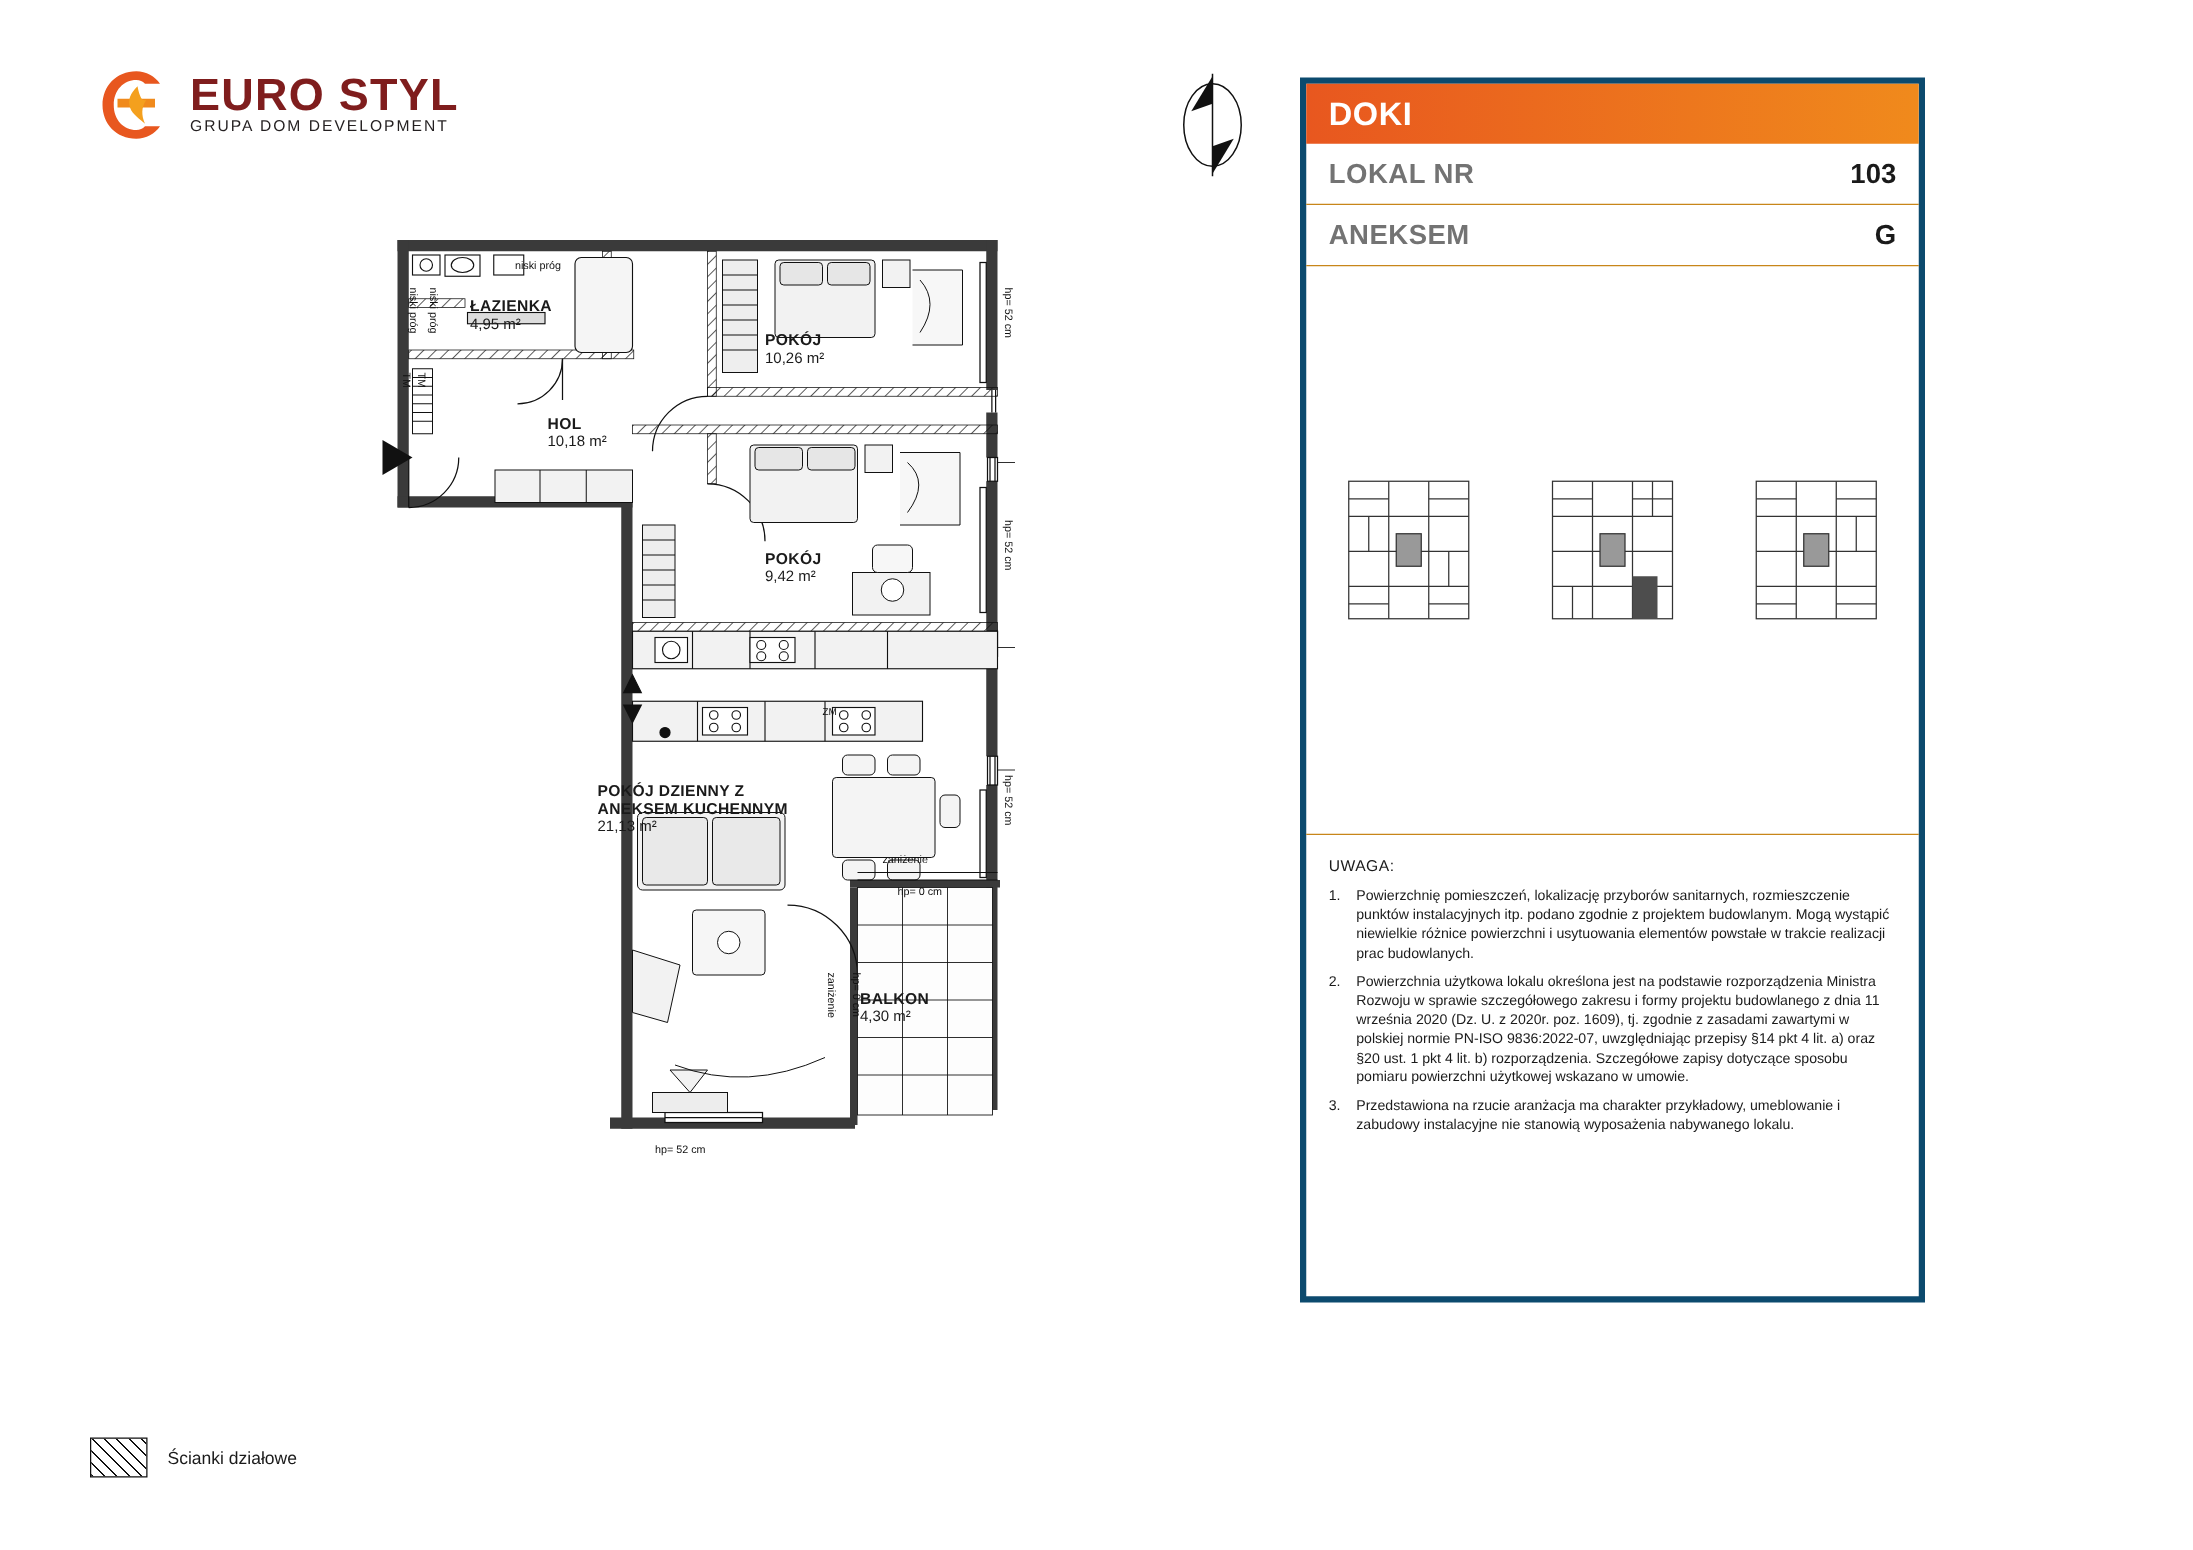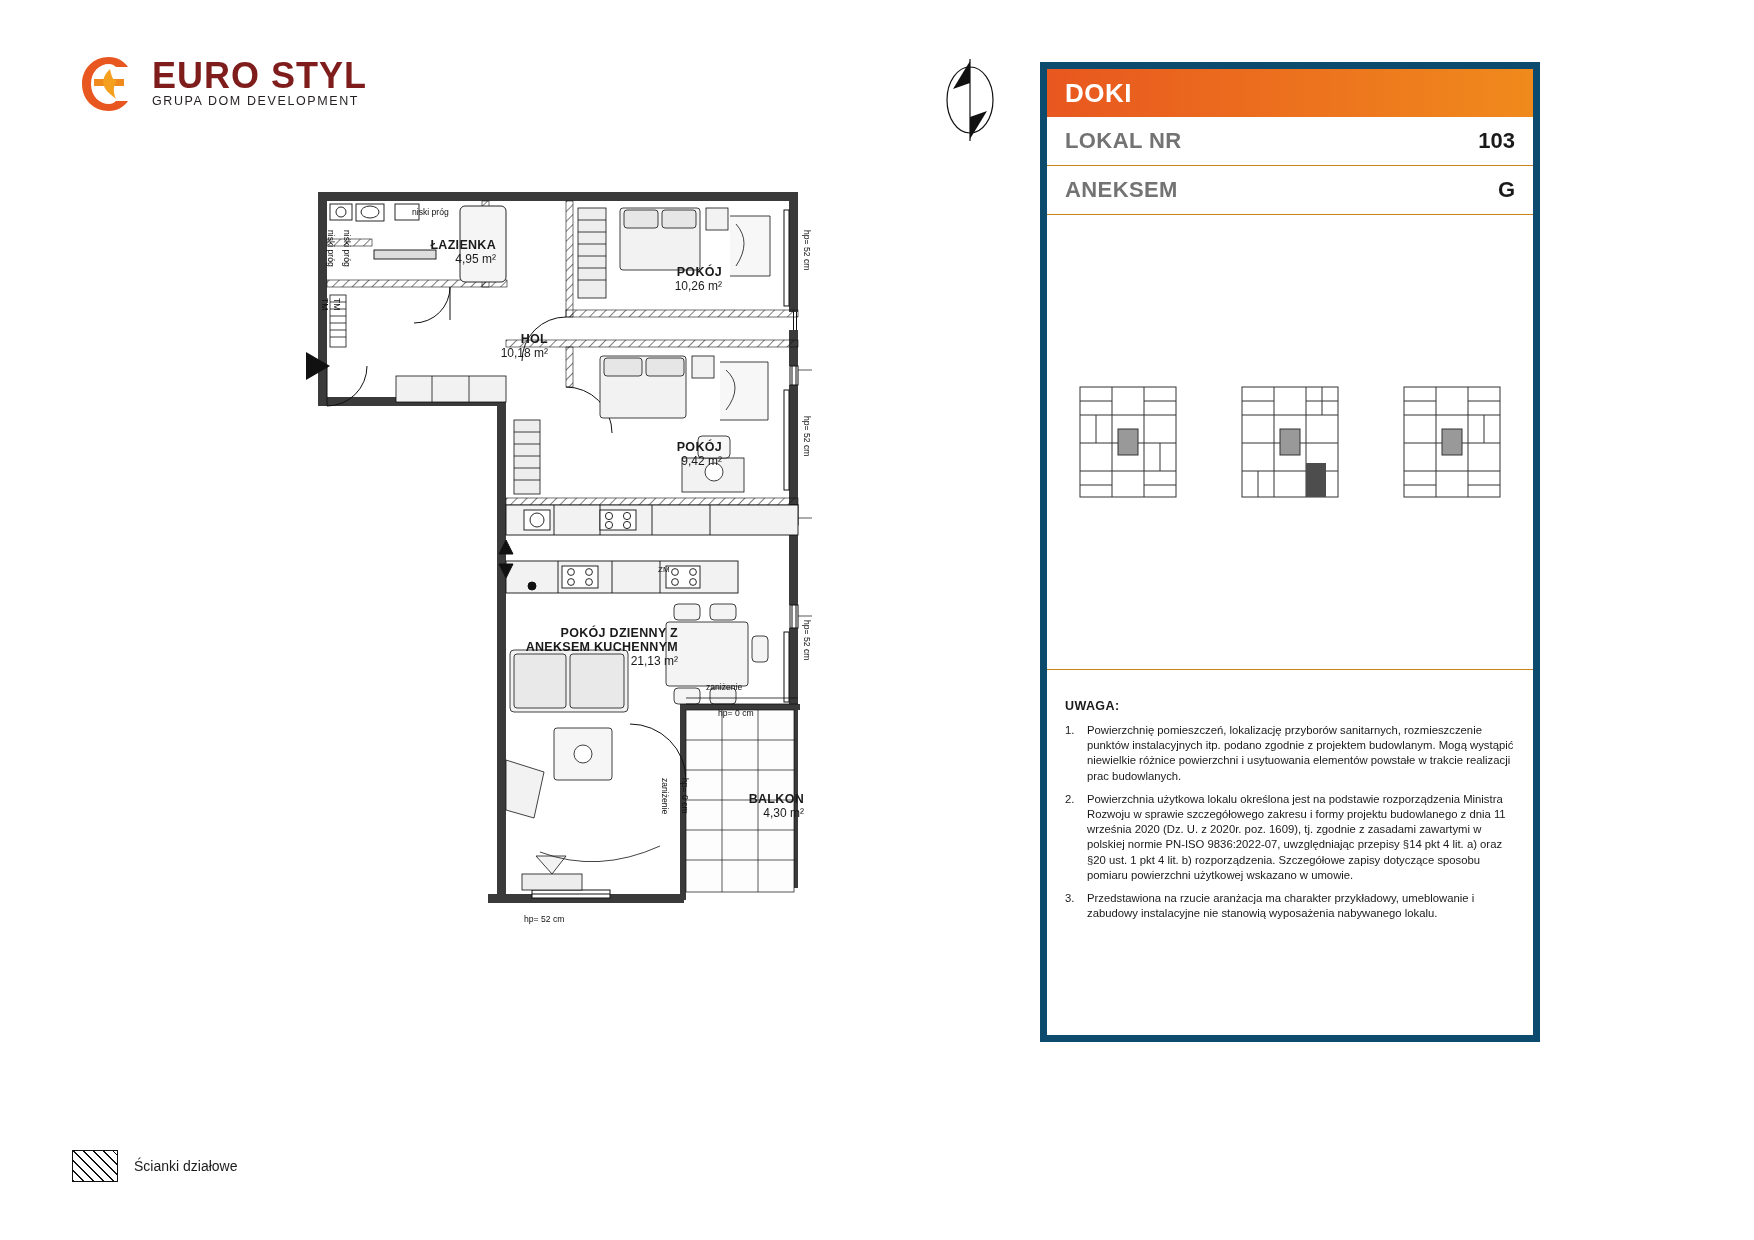--- a/index.html
+++ b/index.html
@@ -24,21 +24,21 @@
   .logo-sub {
     font-size:12.5px; letter-spacing:1.6px; color:#231f20; margin-top:0;
   }
 
   
   .compass { position:absolute; left:935px; top:55px; width:70px; height:90px; }
 
   
   .panel {
     position:absolute; left:1040px; top:62px; width:500px; height:980px;
-    border:7px solid #0c4a6e;
+    border:5px solid #0c4a6e;
   }
   .panel-head {
     height:48px; background:linear-gradient(90deg,#e8571f 0%, #f08a1c 100%);
     display:flex; align-items:center;
   }
   .panel-head .brand {
     font-size:26px; font-weight:bold; color:#ffffff; letter-spacing:.5px;
     margin-left:18px;
   }
   .row {
@@ -51,42 +51,42 @@
   .row .v { font-size:22px; font-weight:bold; color:#1a1a1a; }
   .mini-wrap {
     height:455px; display:flex; align-items:center; justify-content:space-around;
     border-bottom:1px solid #c8861a;
   }
   .mini { width:120px; height:150px; position:relative; }
   .note {
     padding:18px 18px 10px 40px; position:relative;
   }
   .note-title {
-    font-size:12.5px; font-weight:bold; letter-spacing:.4px; margin:11px 0 10px -22px;
+    font-size:12.5px; font-weight:normal; letter-spacing:.4px; margin:0 0 10px -22px;
   }
   .note ol { margin:0; padding:0; list-style:none; }
   .note li {
     font-size:11.3px; line-height:15.2px; margin-bottom:8px; position:relative;
   }
   .note li .num { position:absolute; left:-22px; top:0; font-weight:normal; }
 
   
   .legend { position:absolute; left:72px; top:1150px; display:flex; align-items:center; }
   .legend-swatch {
     width:46px; height:32px; border:1px solid #111;
     background:
       repeating-linear-gradient(45deg,#111 0 1.2px, transparent 1.2px 7px);
   }
   .legend-label { font-size:14px; margin-left:16px; }
 
   
   .plan { position:absolute; left:300px; top:180px; width:560px; height:760px; }
   .plan svg { position:absolute; left:0; top:0; }
 
-  .plabel { position:absolute; text-align:right; }
+  .plabel { position:absolute; text-align:left; }
   .plabel .nm { font-size:12.5px; font-weight:bold; letter-spacing:.3px; }
   .plabel .ar { font-size:12px; }
   .tiny { position:absolute; font-size:8.6px; color:#111; }
   .tiny-rot { position:absolute; font-size:8.6px; color:#111; transform-origin:0 0; }
 </style>
 </head>
 <body>
 
 <div class="logo">
   <div class="logo-mark">

